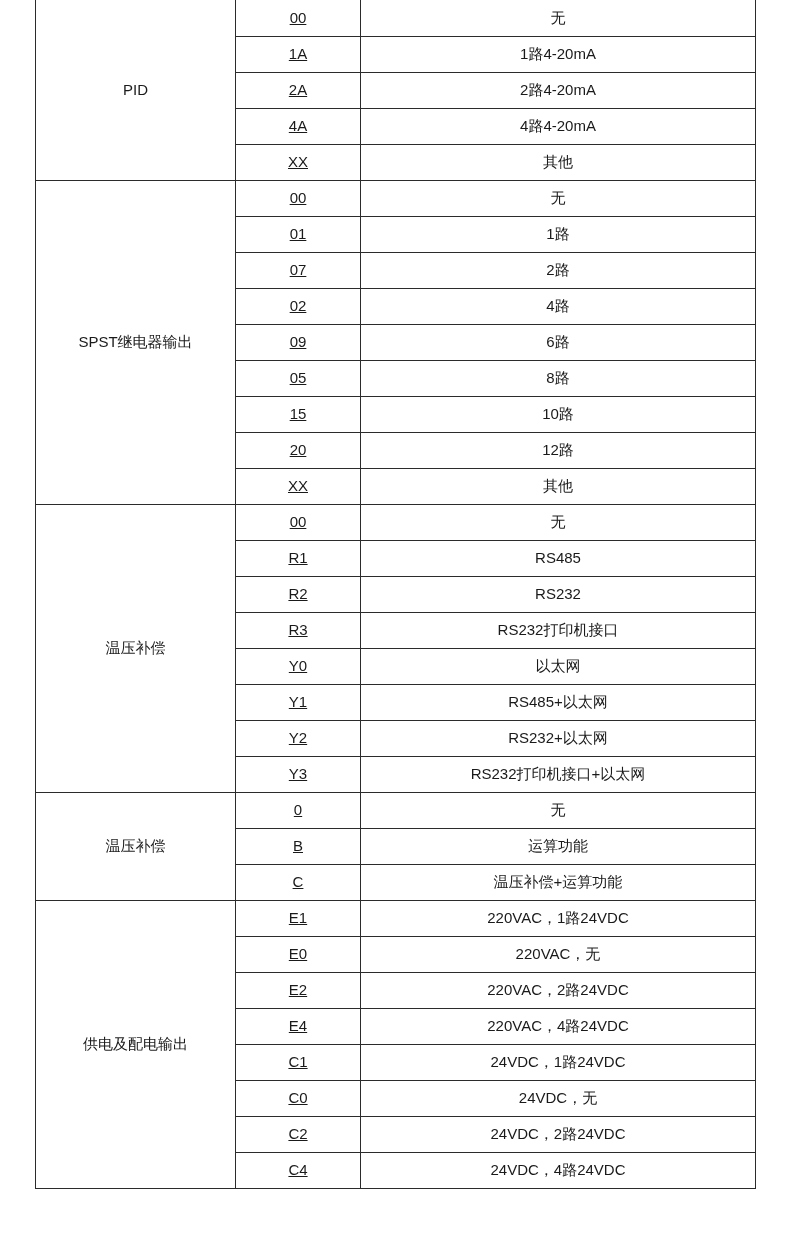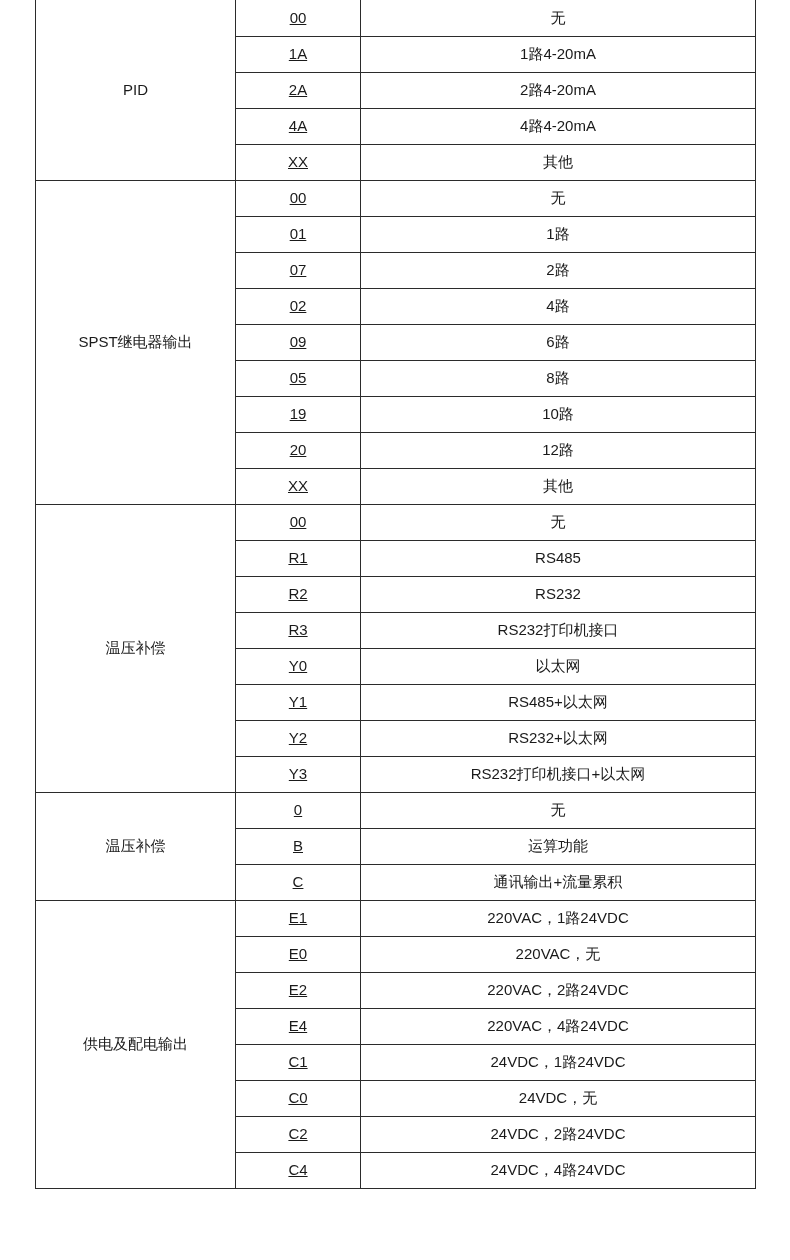--- a/index.html
+++ b/index.html
@@ -102,21 +102,21 @@
       </tr>
       <tr>
         <td class="code-cell">09</td>
         <td class="desc-cell">6路</td>
       </tr>
       <tr>
         <td class="code-cell">05</td>
         <td class="desc-cell">8路</td>
       </tr>
       <tr>
-        <td class="code-cell">19</td>
+        <td class="code-cell">15</td>
         <td class="desc-cell">10路</td>
       </tr>
       <tr>
         <td class="code-cell">20</td>
         <td class="desc-cell">12路</td>
       </tr>
       <tr>
         <td class="code-cell">XX</td>
         <td class="desc-cell">其他</td>
       </tr>
@@ -159,21 +159,21 @@
         <td class="cat-cell" rowspan="3">温压补偿</td>
         <td class="code-cell">0</td>
         <td class="desc-cell">无</td>
       </tr>
       <tr>
         <td class="code-cell">B</td>
         <td class="desc-cell">运算功能</td>
       </tr>
       <tr>
         <td class="code-cell">C</td>
-        <td class="desc-cell">通讯输出+流量累积</td>
+        <td class="desc-cell">温压补偿+运算功能</td>
       </tr>
 
       <tr>
         <td class="cat-cell" rowspan="8">供电及配电输出</td>
         <td class="code-cell">E1</td>
         <td class="desc-cell">220VAC，1路24VDC</td>
       </tr>
       <tr>
         <td class="code-cell">E0</td>
         <td class="desc-cell">220VAC，无</td>

